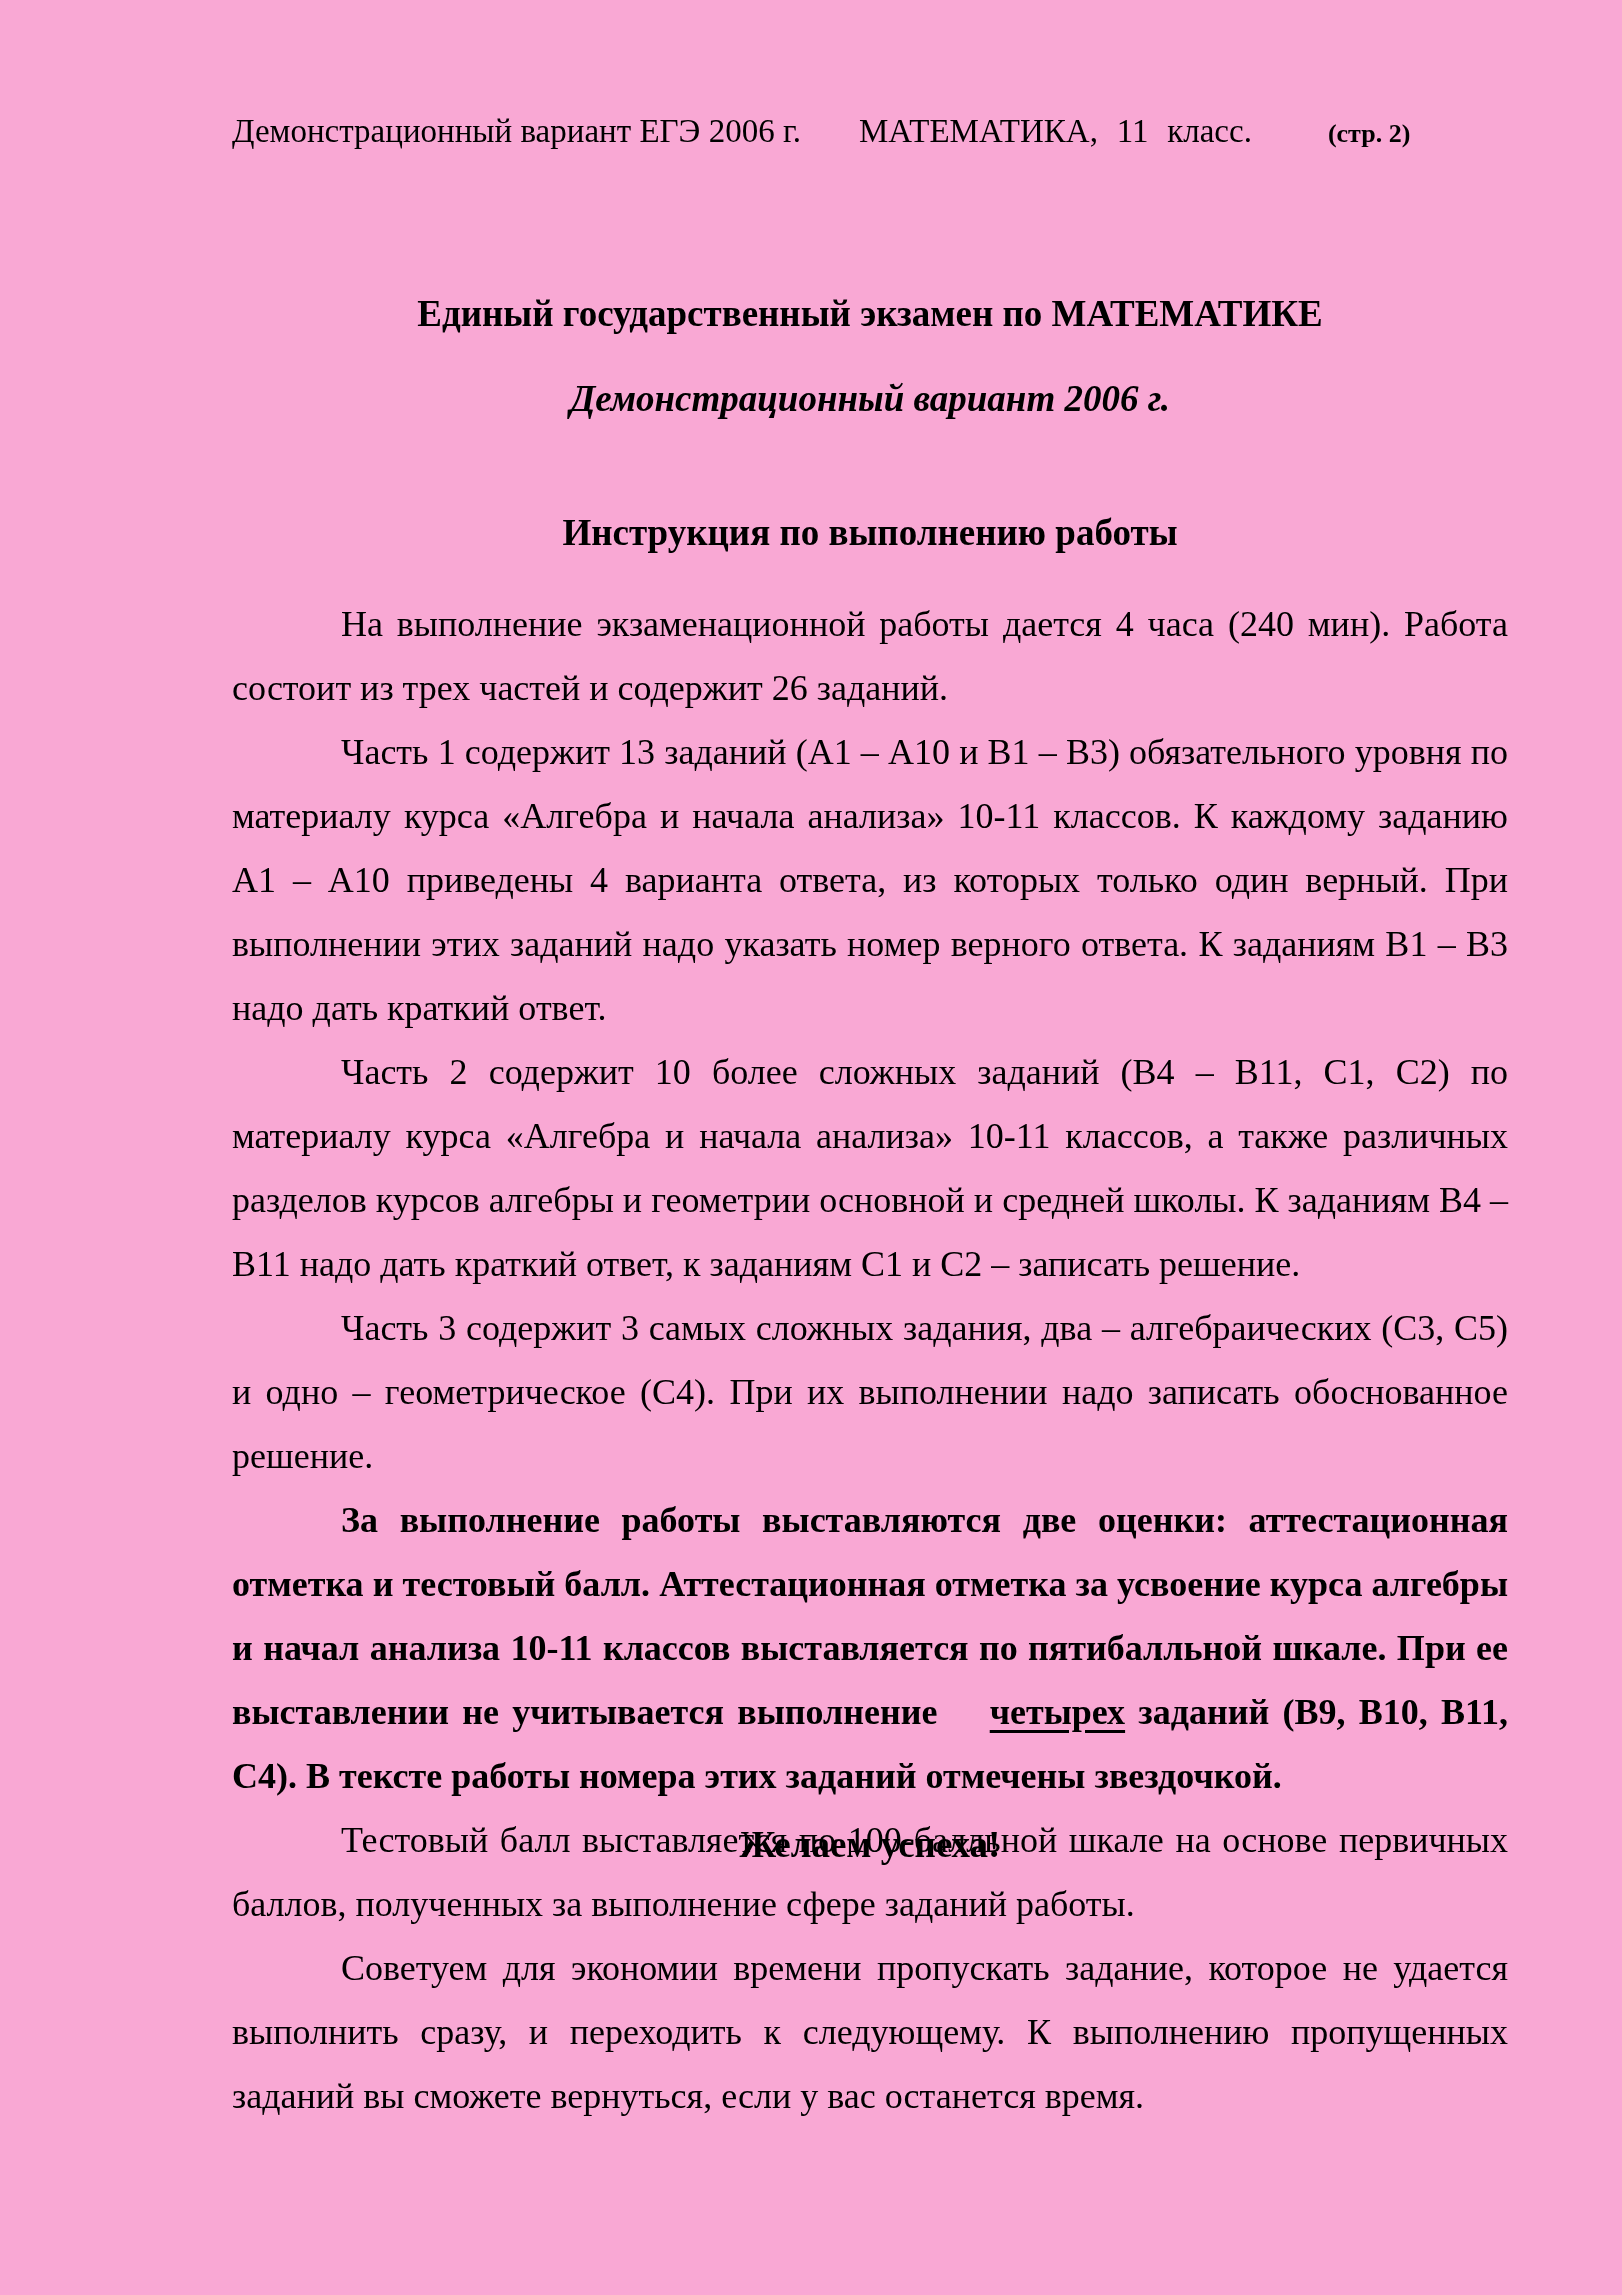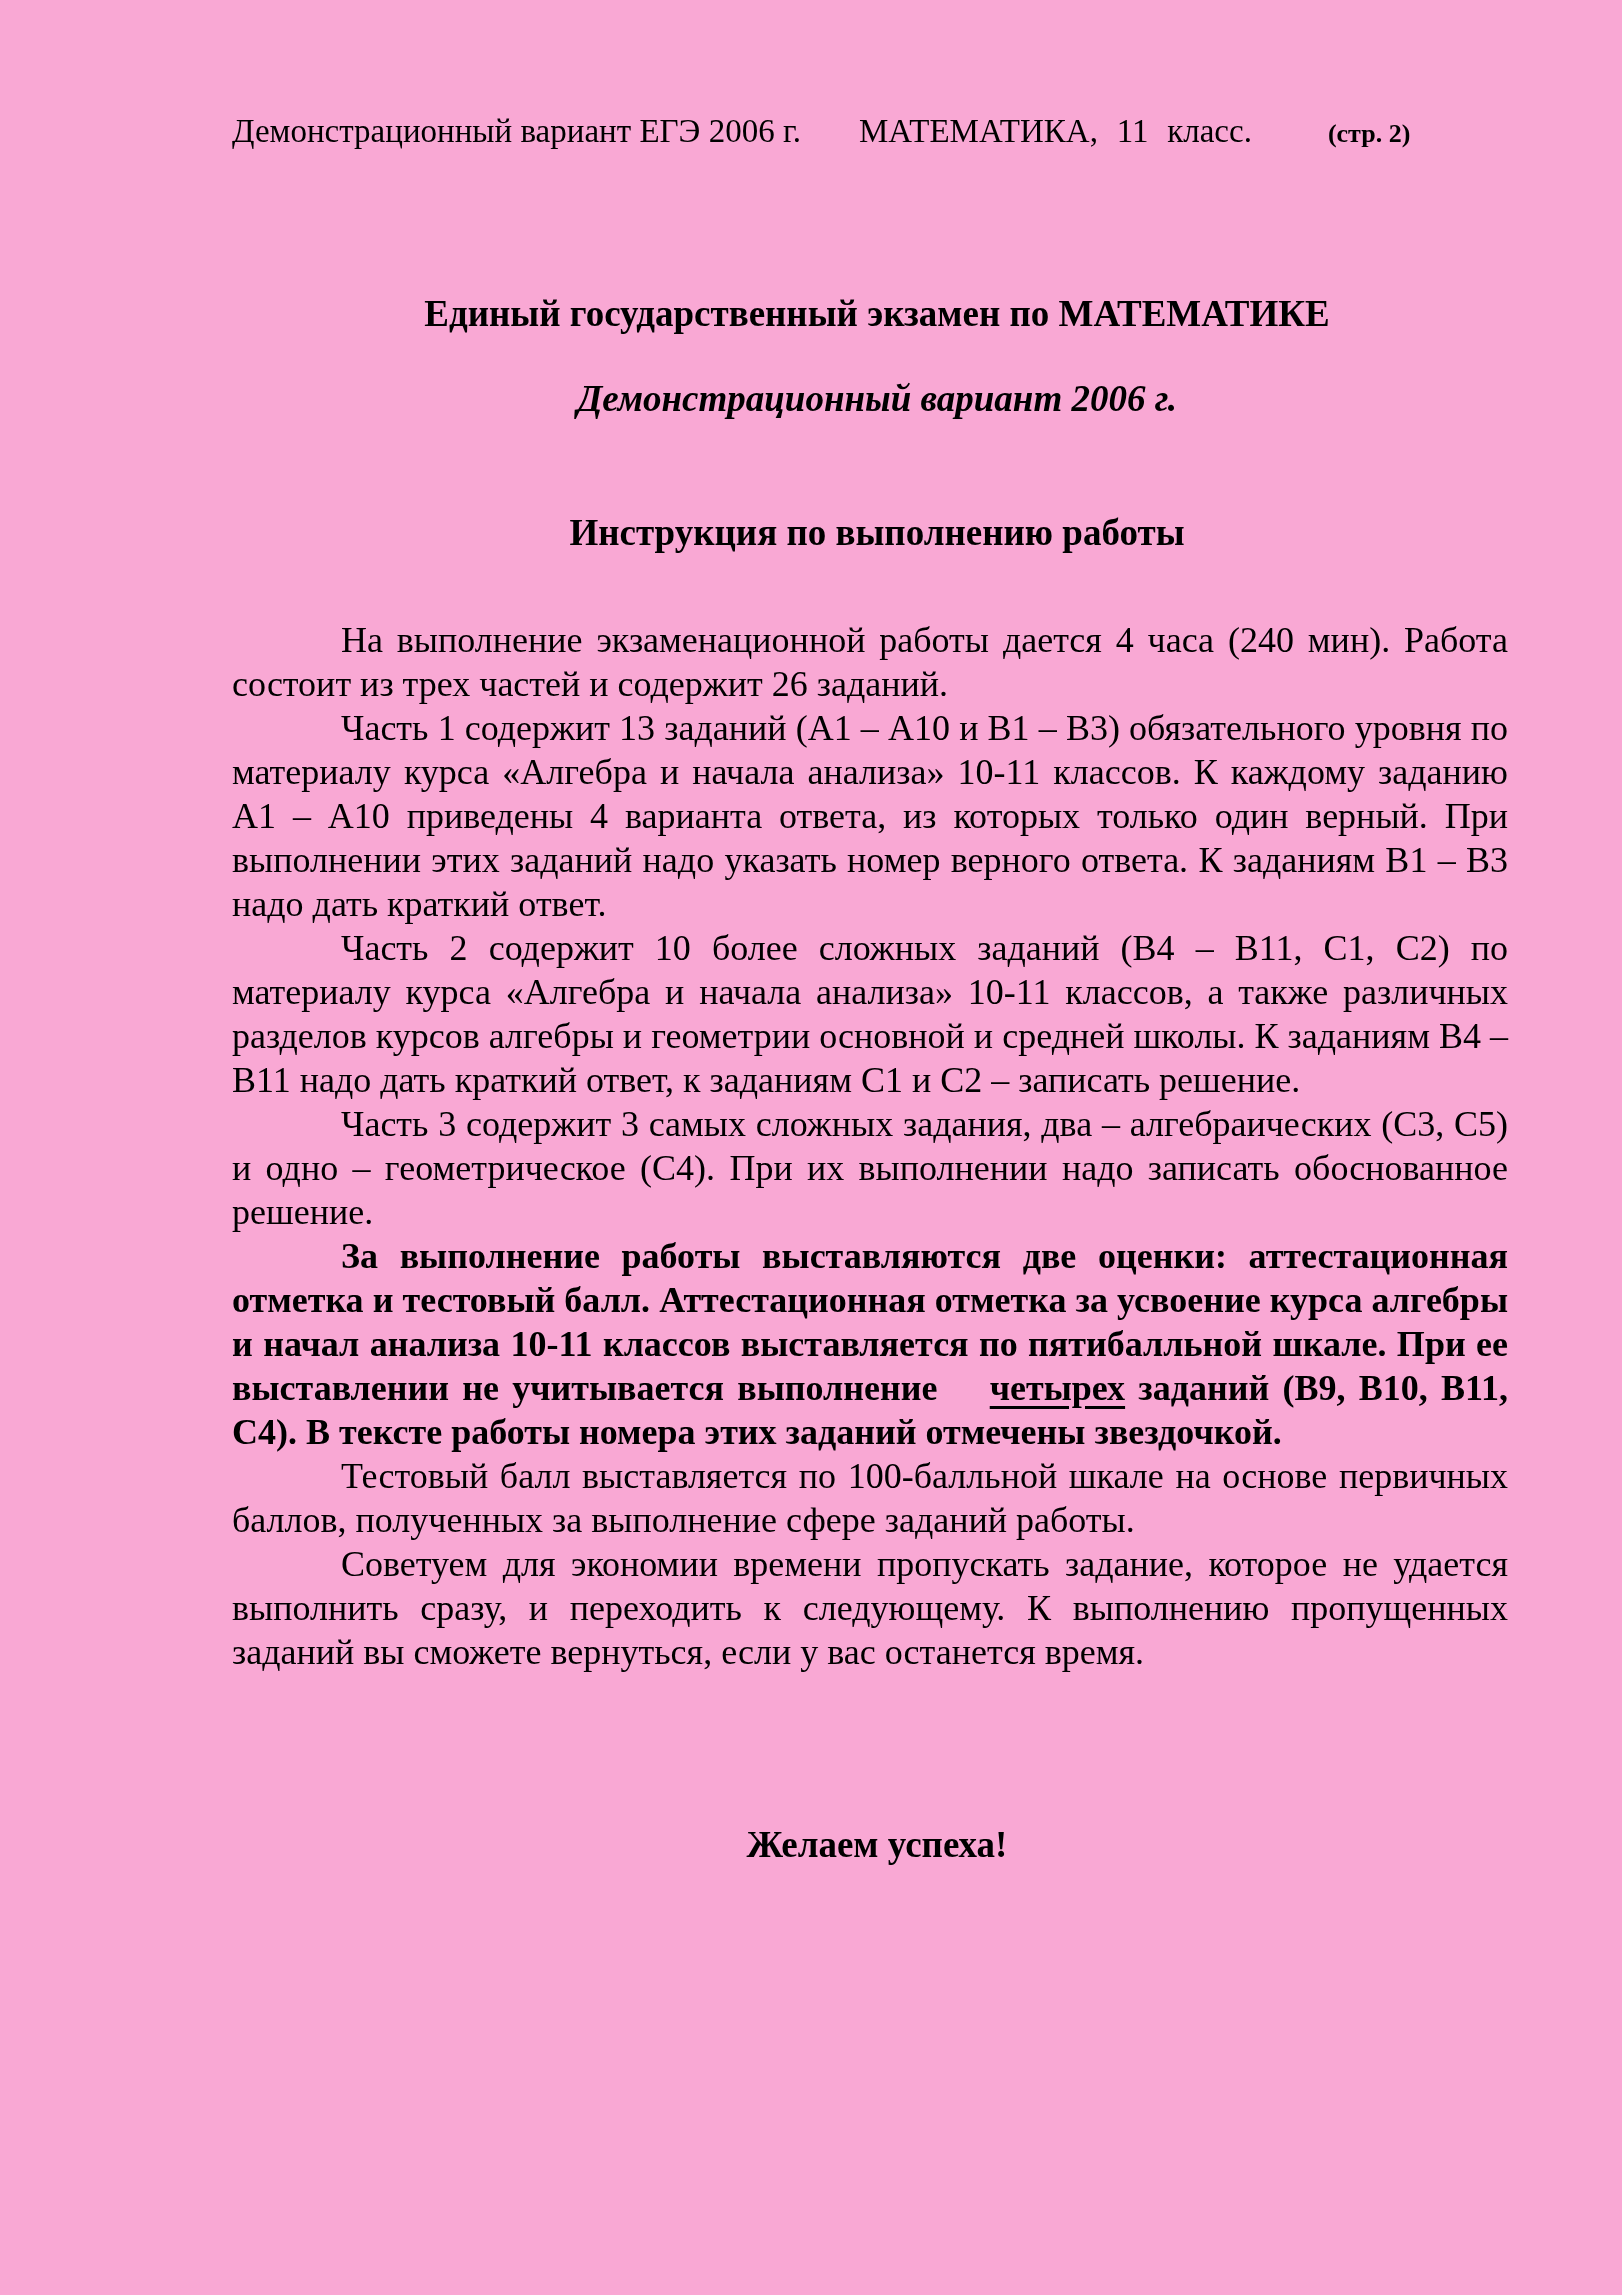--- a/index.html
+++ b/index.html
@@ -31,38 +31,38 @@
     word-spacing: 10.5px;
     text-align: center;
   }
   .running-header .hdr-right {
     margin-left: 76px;
     font-size: 26px;
     font-weight: bold;
   }
   .centered-line {
     position: absolute;
-    left: 239px;
+    left: 232px;
     width: 1276px;
     text-align: center;
     font-weight: bold;
     font-size: 37px;
     line-height: 41px;
     white-space: nowrap;
   }
   #title-line-1 { top: 293px; }
   #title-line-2 { top: 378px; font-style: italic; }
   #section-heading { top: 512px; }
   .body-text {
     position: absolute;
-    top: 618px;
+    top: 592px;
     left: 232px;
     width: 1276px;
     font-size: 36px;
-    line-height: 44px;
+    line-height: 64px;
     text-align: justify;
   }
   .body-text p {
     margin: 0;
     text-indent: 109px;
   }
   .body-text p.bold {
     font-weight: bold;
   }
   .body-text span.underline {

